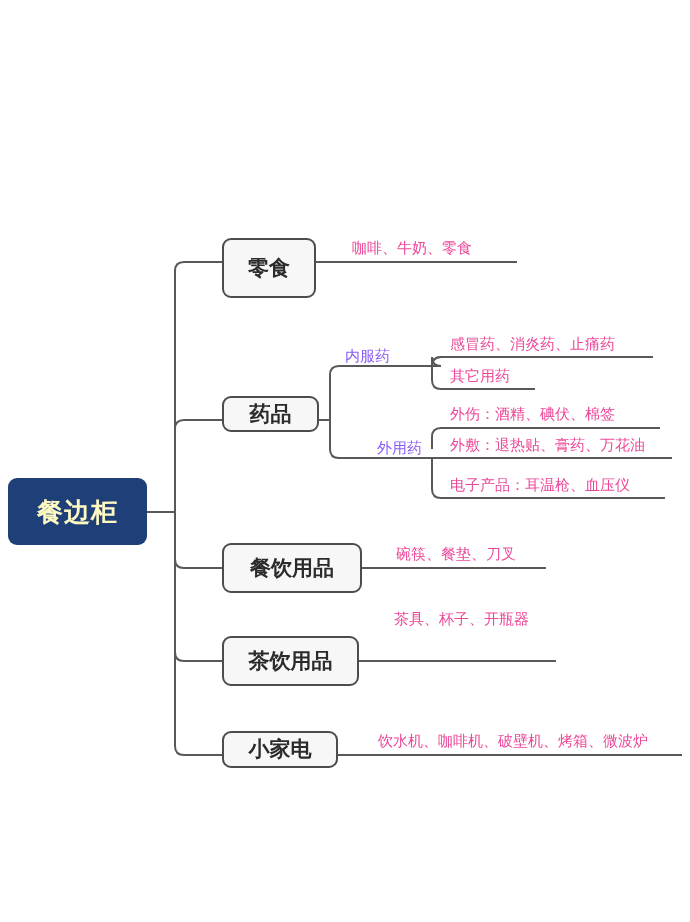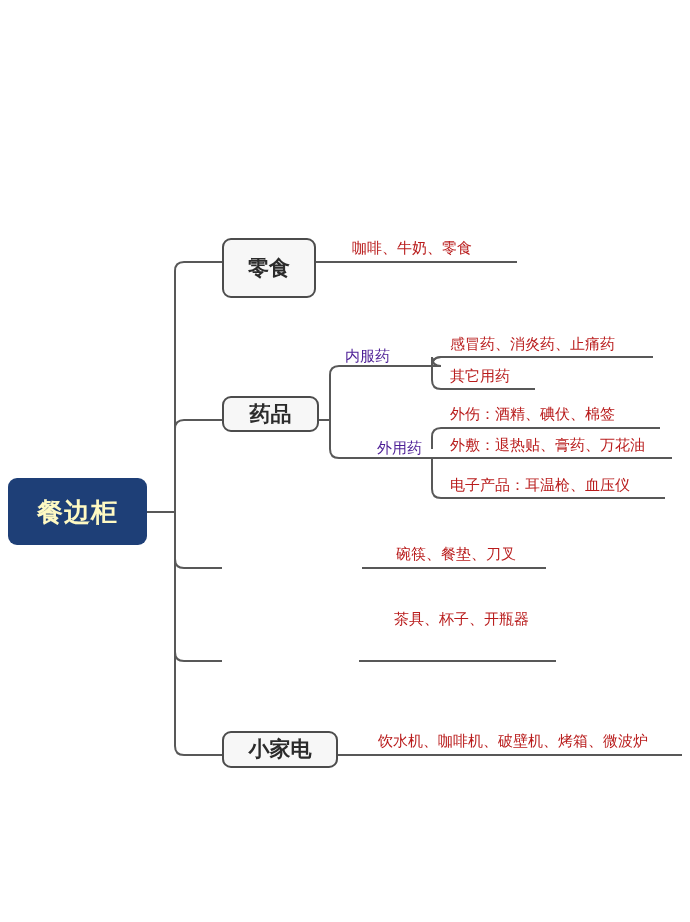--- a/index.html
+++ b/index.html
@@ -68,30 +68,30 @@
     color: #2b2b2b;
     font-size: 21px;
     font-weight: bold;
     line-height: 1;
     white-space: nowrap;
   }
 
   
   .sub-label {
     position: absolute;
-    color: #4c1d95;
+    color: #8b5cf6;
     font-size: 15px;
     line-height: 1;
     white-space: nowrap;
   }
 
   
   .leaf-text {
     position: absolute;
-    color: #b91c1c;
+    color: #ec4899;
     font-size: 15px;
     line-height: 1;
     white-space: nowrap;
   }
 </style>
 </head>
 <body>
 
 <div id="canvas">
 
@@ -136,21 +136,27 @@
   </div>
 
   <div class="branch-node" style="left:222px; top:238px; width:94px; height:60px;">
     <span class="branch-label">零食</span>
   </div>
 
   <div class="branch-node" style="left:222px; top:396px; width:97px; height:36px;">
     <span class="branch-label">药品</span>
   </div>
 
+  <div class="branch-node" style="left:222px; top:543px; width:140px; height:50px;">
+    <span class="branch-label">餐饮用品</span>
+  </div>
 
+  <div class="branch-node" style="left:222px; top:636px; width:137px; height:50px;">
+    <span class="branch-label">茶饮用品</span>
+  </div>
 
   <div class="branch-node" style="left:222px; top:731px; width:116px; height:37px;">
     <span class="branch-label">小家电</span>
   </div>
 
   <span class="sub-label" style="left:345px; top:349px;">内服药</span>
 
   <span class="sub-label" style="left:345px; top:441px;margin-left:32px;">外用药</span>
 
   <span class="leaf-text" style="left:352px; top:241px;">咖啡、牛奶、零食</span>

